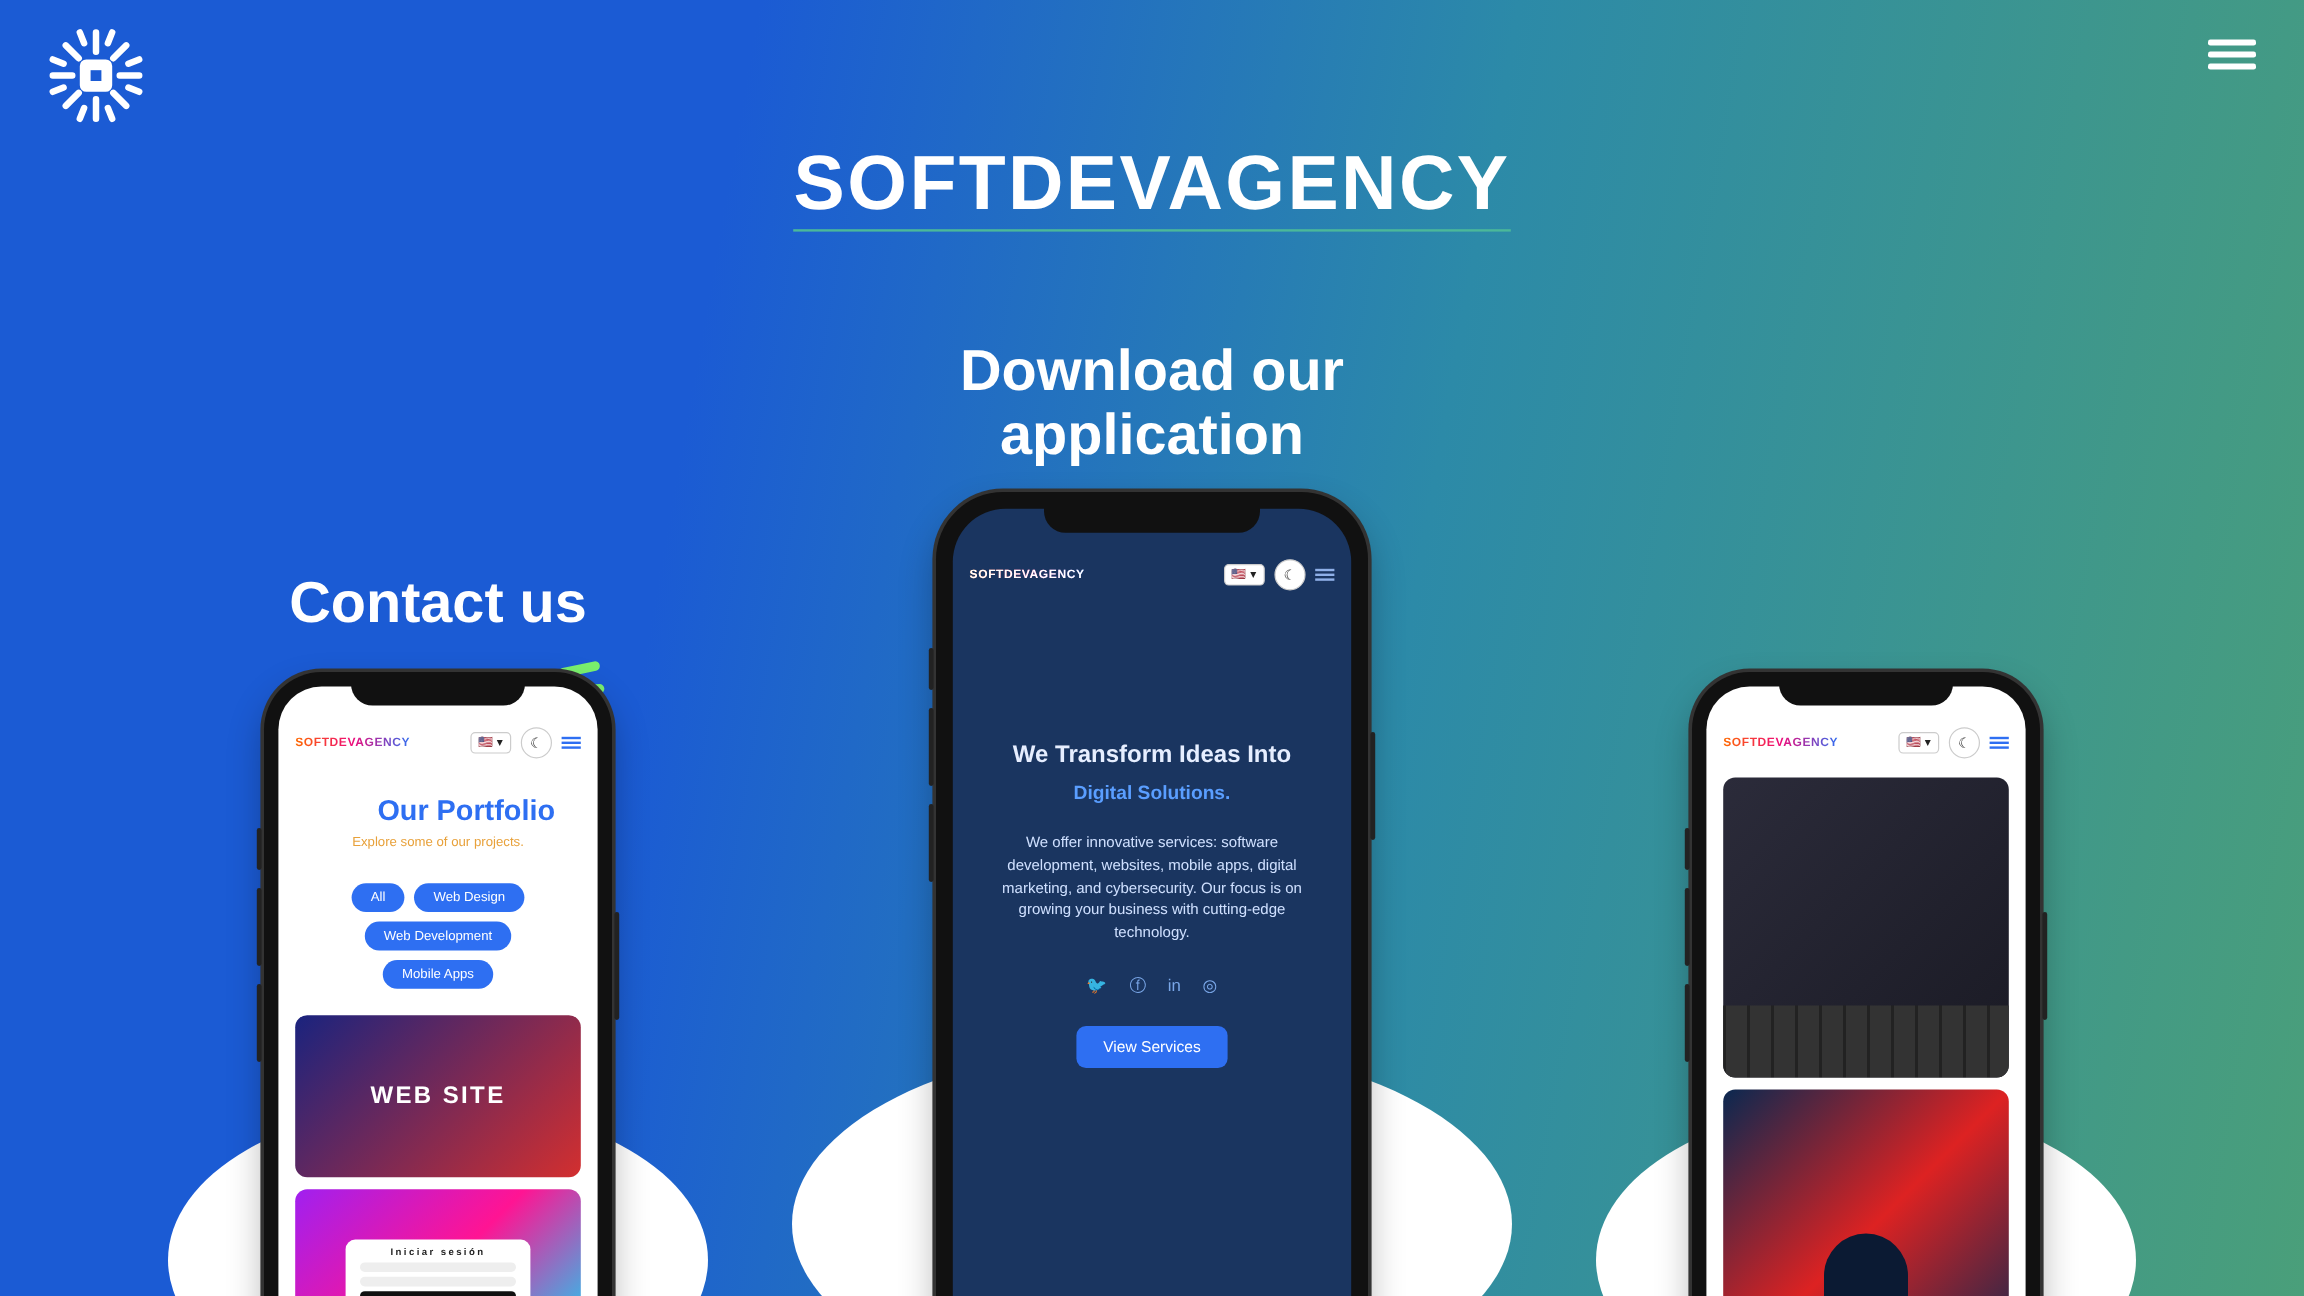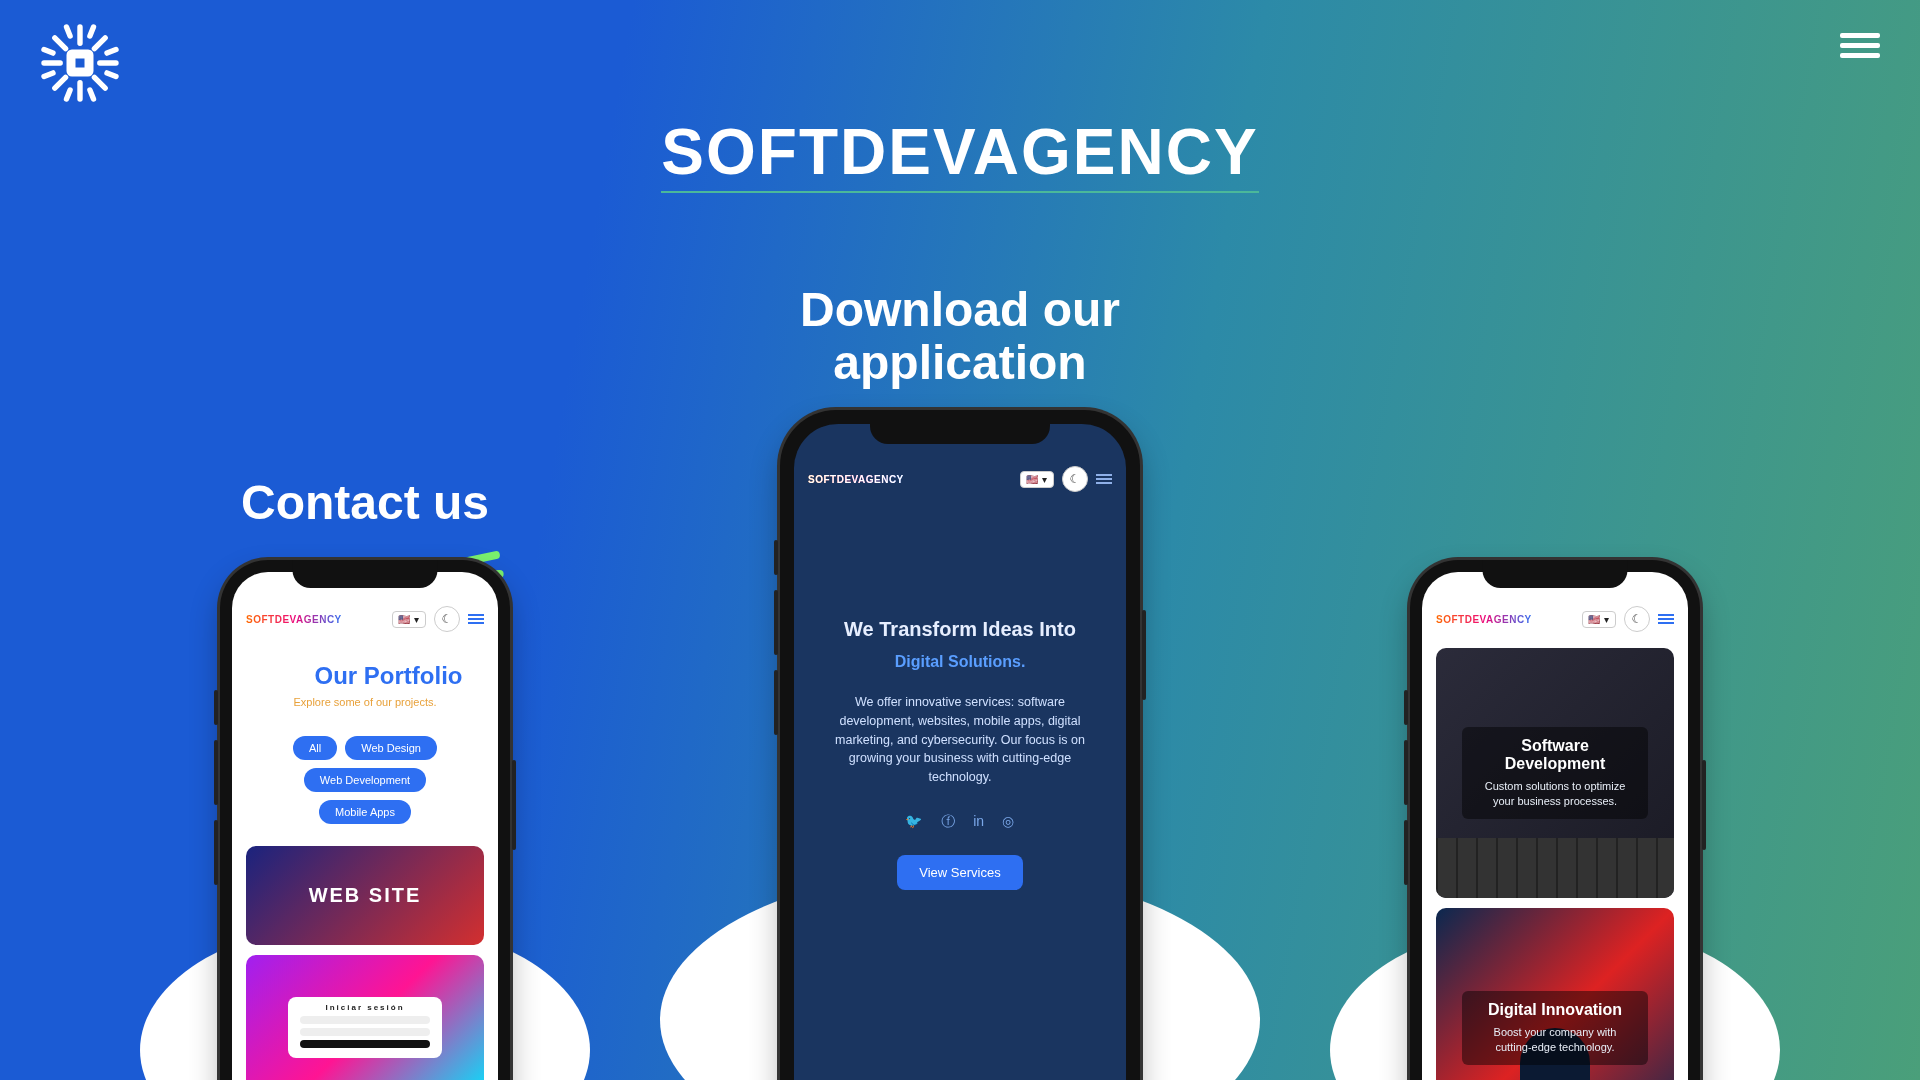--- a/index.html
+++ b/index.html
@@ -145,21 +145,21 @@
     font-size:12px; color:#333;
   }
   .mini-ham span { display:block; width:16px; height:2px; background:#2e6ff2; margin:2px 0;}
   .phone.large .mini-ham span { background:#8fb0e8; }
   
   .pf-title { text-align:center; color:#2e6ff2; font-size:24px; font-weight:600; margin-top:24px;padding-left:47px;}
   .pf-sub { text-align:center; color:#e8a13a; font-size:11px; margin-top:6px;}
   .pills { display:flex; flex-wrap:wrap; gap:8px; justify-content:center; padding: 28px 30px 12px; }
   .pill { background:#2e6ff2; color:#fff; border-radius:20px; padding:6px 16px; font-size:11px; }
   .pf-card {
-    margin: 10px 14px; border-radius:10px; height:99px;
+    margin: 10px 14px; border-radius:10px; height:135px;
     display:flex; align-items:center; justify-content:center;
     color:#fff; font-weight:800; letter-spacing:2px; font-size:20px;
     position:relative;
   }
   .pf-card.a { background: linear-gradient(135deg,#1a237e,#d32f2f); }
   .pf-card.b { background: linear-gradient(135deg,#a020f0,#ff1493,#00e5ff); height:145px; flex-direction:column;}
   .login-box { background:#fff; color:#222; width:65%; border-radius:8px; padding:6px 12px; font-size:8px;}
   .login-box .bar { height:8px; border-radius:4px; margin:4px 0;}
   
   .hero-screen { color:#e6eeff; text-align:center; padding: 0 22px;}
@@ -345,30 +345,22 @@
             <span class="dark-toggle">☾</span>
             <span class="mini-ham">
                 <span></span>
                 <span></span>
                 <span></span>
               </span>
           </div>
         </div>
         <div class="svc-card a">
           <div class="kb"></div>
-          <div class="svc-overlay">
-            <h3>Software Development</h3>
-            <p>Custom solutions to optimize your business processes.</p>
-          </div>
         </div>
         <div class="svc-card b">
           <div class="digi-figure"></div>
-          <div class="svc-overlay" style="position:relative;z-index:2">
-            <h3>Digital Innovation</h3>
-            <p>Boost your company with cutting-edge technology.</p>
-          </div>
         </div>
 
       </div>
     </div>
   </div>
 
 </div>
 
 </body></html>

